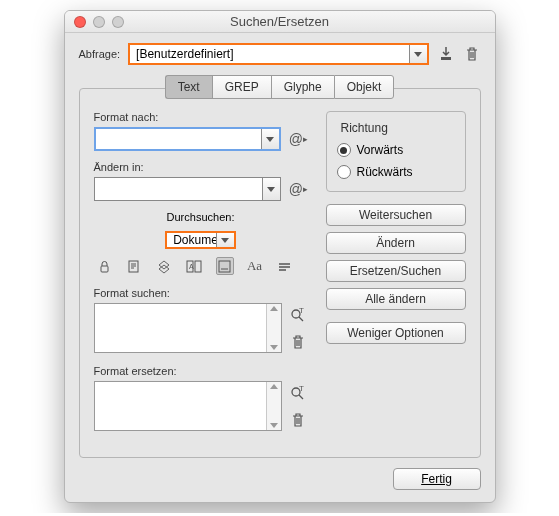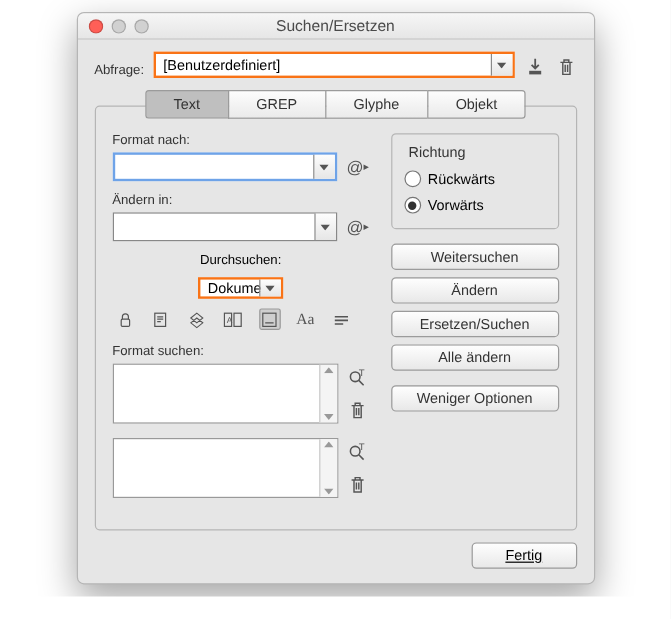--- a/index.html
+++ b/index.html
@@ -40,21 +40,21 @@
     position: absolute;
     left: 0; right: 0;
     text-align: center;
     font-size: 13px;
     color: #4a4a4a;
     pointer-events: none;
   }
   .content { padding: 10px 14px 12px; }
   .row-query {
     display: flex;
-    align-items: flex-end;
+    align-items: center;
     gap: 8px;
     margin-bottom: 8px;
   }
   .row-query .label { color: #333; }
   .select {
     flex: 1;
     height: 22px;
     background: #fff;
     border: 2px solid #f97316;
     display: flex;
@@ -80,21 +80,21 @@
     position: relative;
     margin-top: 10px;
   }
   .tabs {
     display: flex;
     justify-content: center;
     position: relative;
     z-index: 2;
   }
   .tab {
-    padding: 4px 23px;
+    padding: 4px 12px;
     background: linear-gradient(#fdfdfd,#eaeaea);
     border: 1px solid #9b9b9b;
     border-right: none;
     font-size: 12px;
     color: #333;
   }
   .tab:last-child { border-right: 1px solid #9b9b9b; border-radius: 0 3px 3px 0; }
   .tab:first-child { border-radius: 3px 0 0 3px; }
   .tab.active { background: #bfbfbf; }
   .panel {
@@ -337,20 +337,21 @@
                   <div>
                     <svg width="14" height="16" viewBox="0 0 14 16">
                         <path d="M2 4 L12 4 M4 4 L4 14 L10 14 L10 4 M5 2 L9 2 L9 4 L5 4 Z M6 6 L6 12 M8 6 L8 12" stroke="#555" stroke-width="1.2" fill="none"></path>
                       </svg>
                   </div>
                 </div>
               </div>
             </div>
 
             <div class="format-block">
+              <span class="field-label">Format ersetzen:</span>
               <div class="format-box-row">
                 <div class="format-box">
                   <div class="scroll">
                     <svg width="8" height="5" viewBox="0 0 8 5">
                         <path d="M4 0 L8 5 L0 5 Z" fill="#999"></path>
                       </svg>
                     <svg width="8" height="5" viewBox="0 0 8 5">
                         <path d="M0 0 L8 0 L4 5 Z" fill="#999"></path>
                       </svg>
                   </div>
@@ -370,26 +371,26 @@
                   </div>
                 </div>
               </div>
             </div>
           </div>
 
           <div class="right-col">
             <div class="fieldset">
               <div class="legend">Richtung</div>
               <div class="radio-row">
+                <div class="radio checked"></div>
+                <span>Vorwärts</span>
+              </div>
+              <div class="radio-row">
                 <div class="radio"></div>
                 <span>Rückwärts</span>
-              </div>
-              <div class="radio-row">
-                <div class="radio checked"></div>
-                <span>Vorwärts</span>
               </div>
             </div>
 
             <button class="btn">Weitersuchen</button>
             <button class="btn">Ändern</button>
             <button class="btn">Ersetzen/Suchen</button>
             <button class="btn">Alle ändern</button>
             <div style="height:6px;"></div>
             <button class="btn">Weniger Optionen</button>
           </div>

